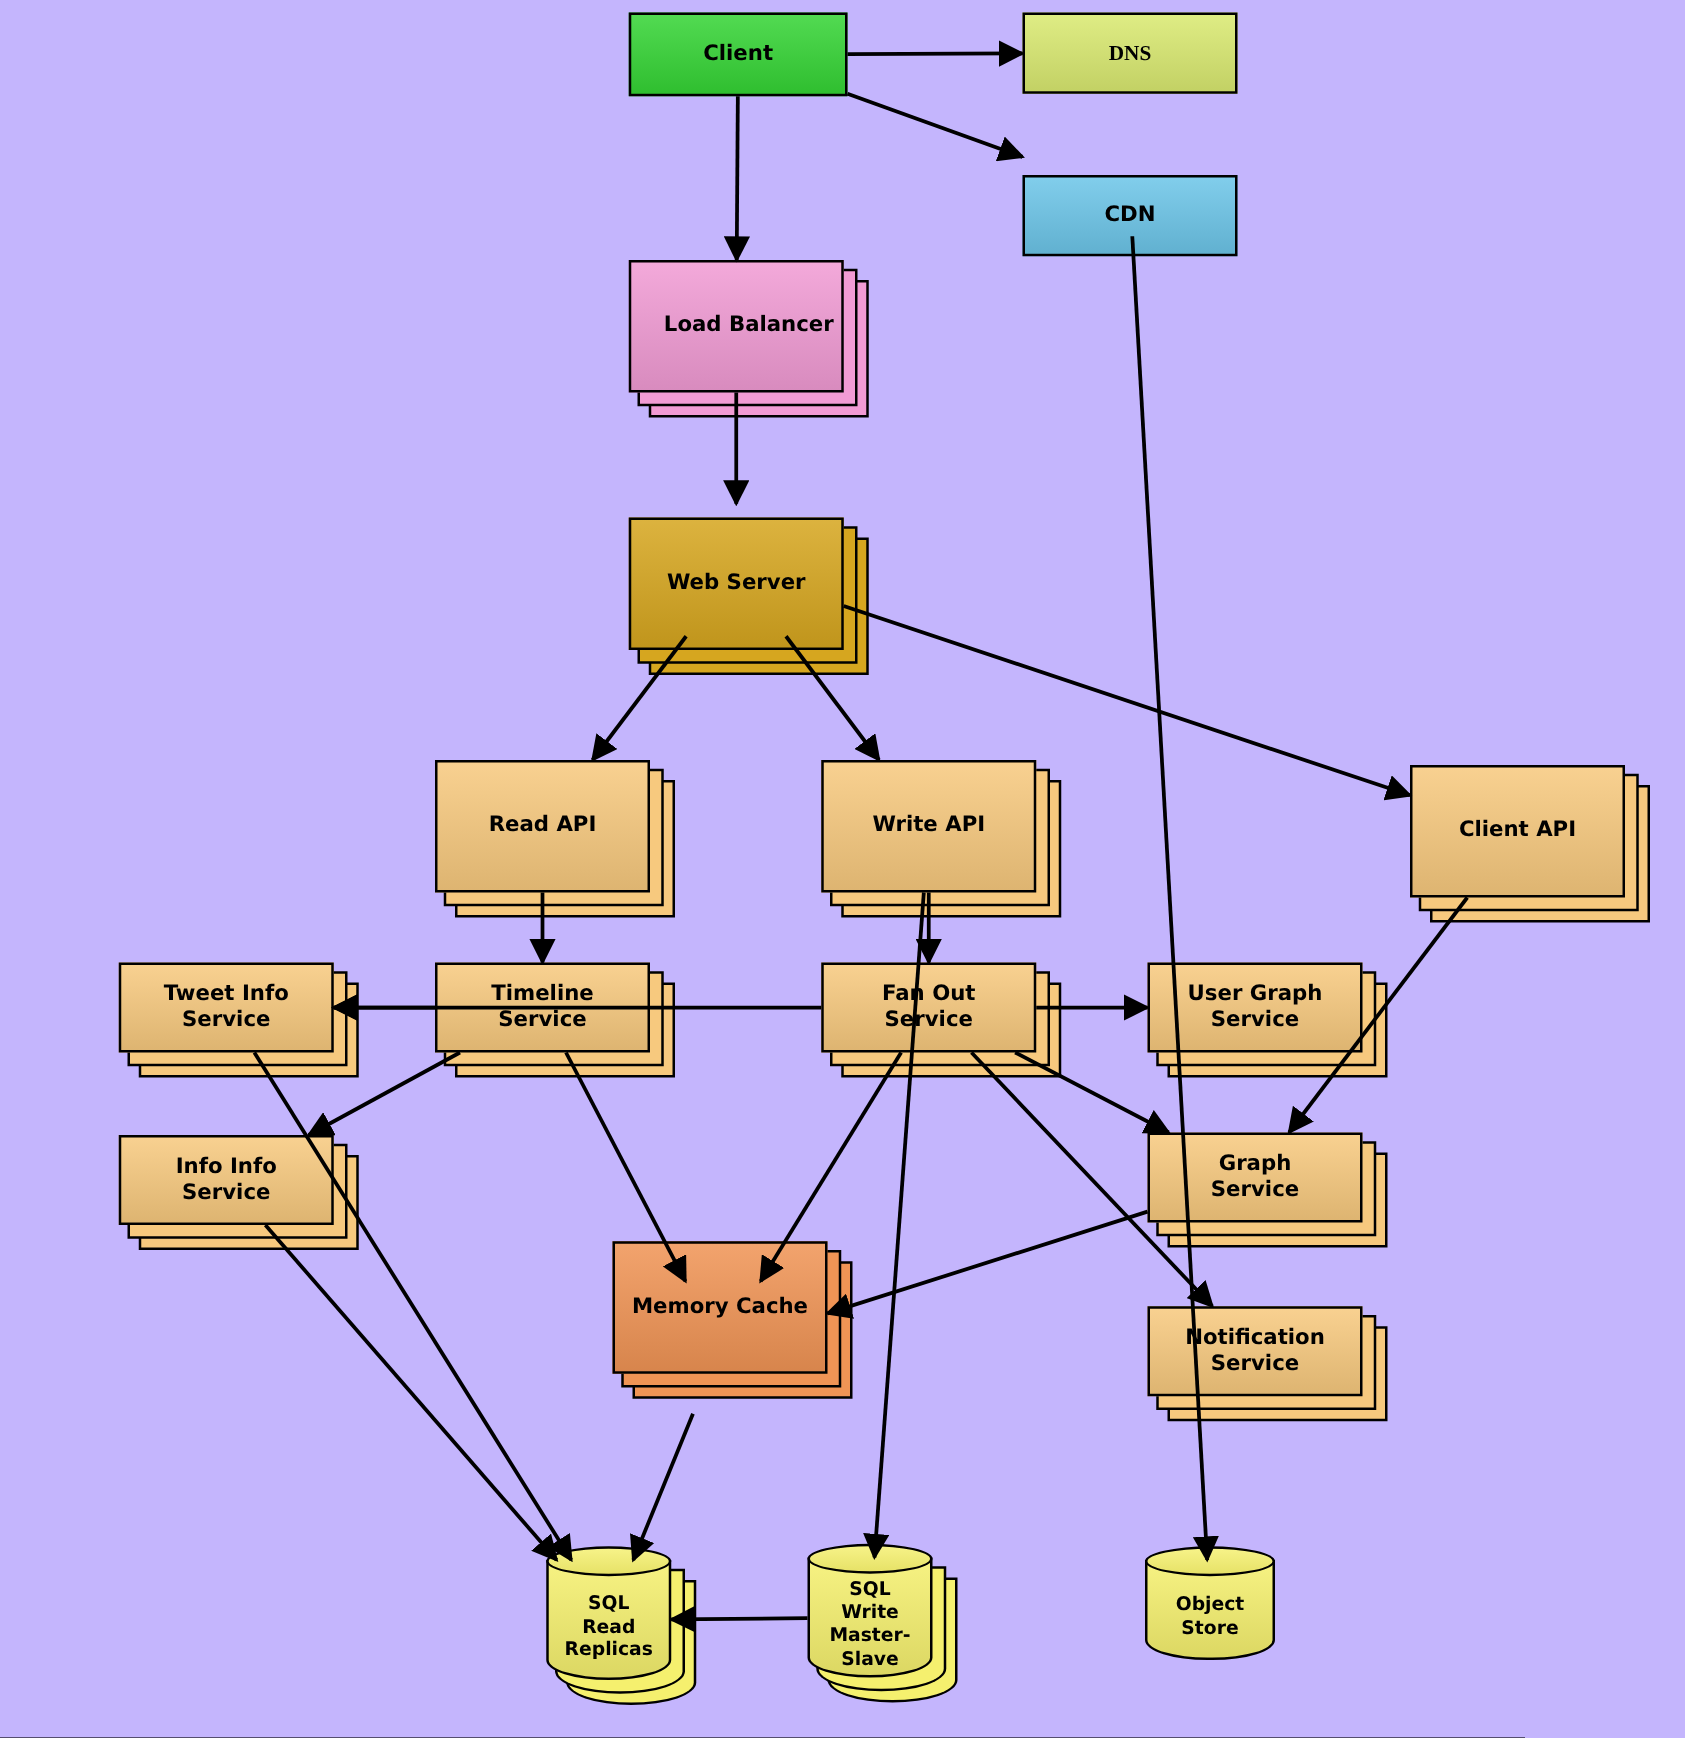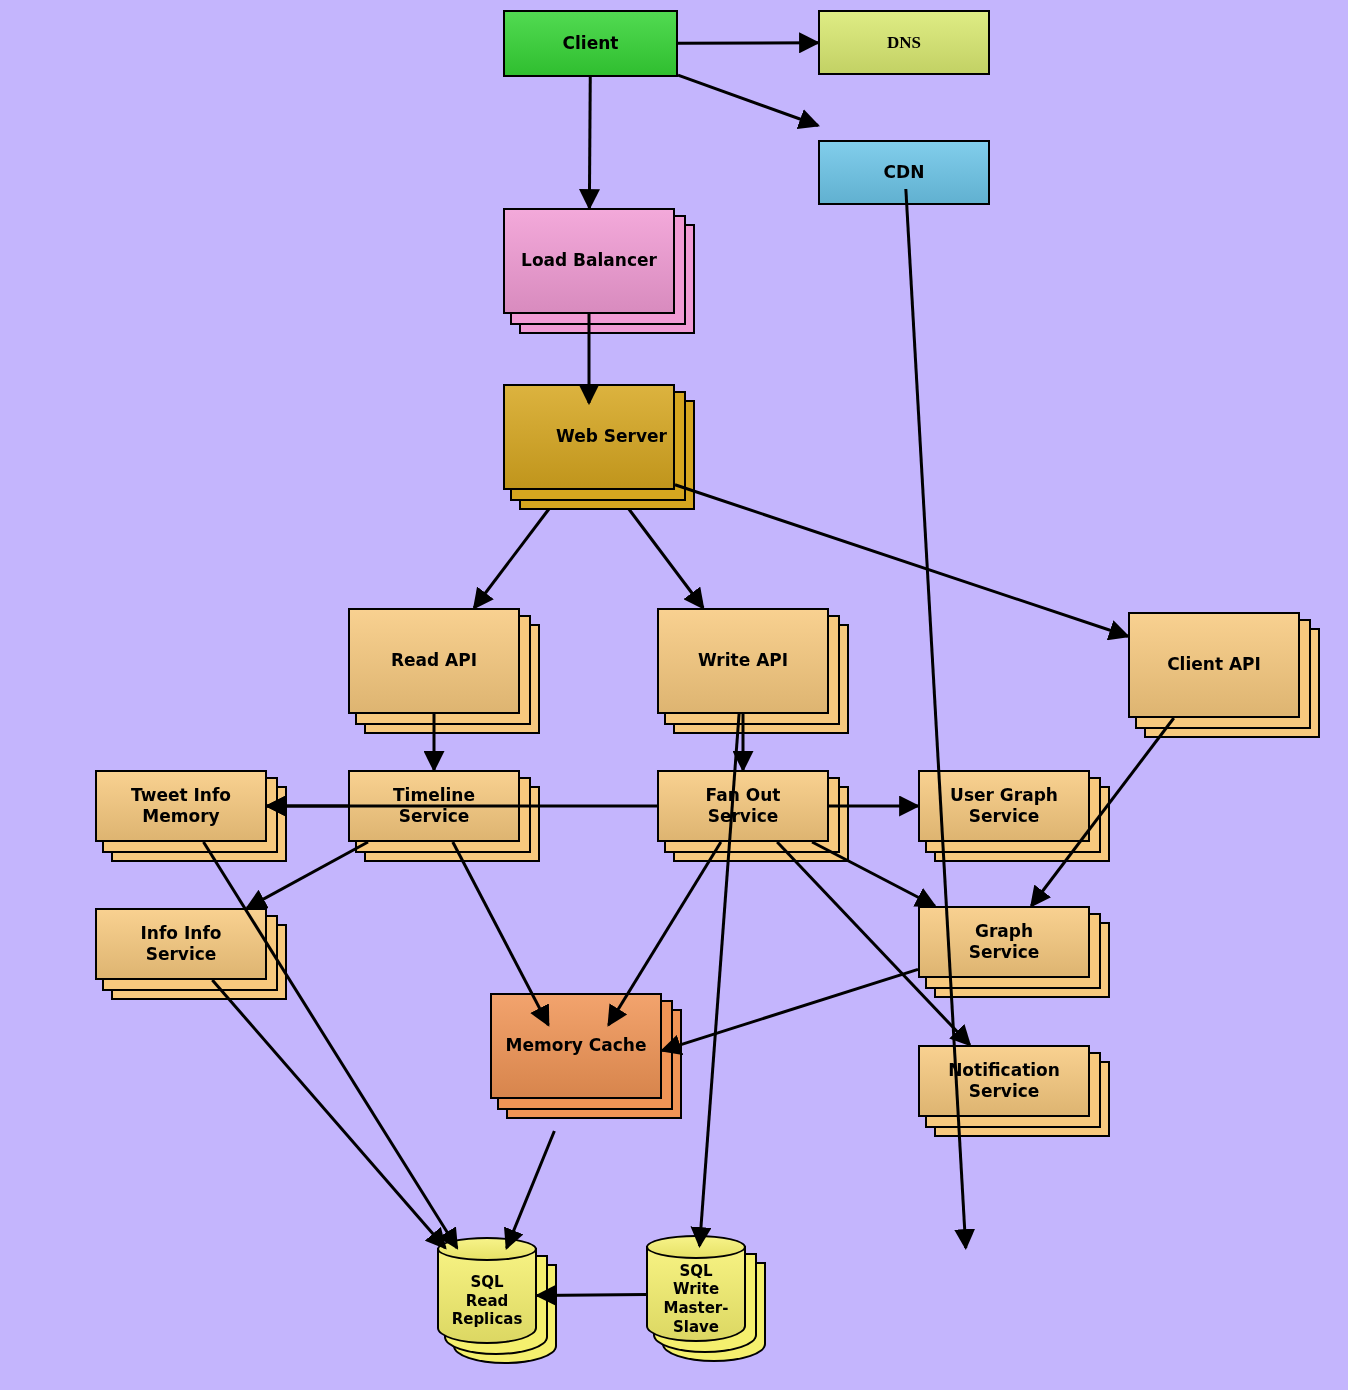--- a/index.html
+++ b/index.html
@@ -52,22 +52,22 @@
     background-image:linear-gradient(rgba(255,255,255,.18), rgba(0,0,0,.06));
     border:2px solid #000;
     border-radius:50%;
     box-sizing:border-box;
   }
   .cyl .label{ font-size:15px; padding-top:10px; }
   
   #n-client        {left:503px; top:10px;   width:175px; height:67px;}
   #n-dns           {left:818px; top:10px;   width:172px; height:65px;font-family:Liberation Serif, serif;}
   #n-cdn           {left:818px; top:140px;  width:172px; height:65px;}
-  #n-load-balancer {left:503px; top:208px;  width:172px; height:106px;}
-  #n-web-server    {left:503px; top:384px;  width:172px; height:106px;justify-content:flex-end;}
+  #n-load-balancer {left:503px; top:208px;  width:172px; height:106px;justify-content:flex-end;}
+  #n-web-server    {left:503px; top:414px;  width:172px; height:106px;}
   #n-read-api      {left:348px; top:608px;  width:172px; height:106px;}
   #n-write-api     {left:657px; top:608px;  width:172px; height:106px;}
   #n-search-api    {left:1128px;top:612px;  width:172px; height:106px;}
   #n-tweet-info    {left:95px;  top:770px;  width:172px; height:72px;}
   #n-timeline      {left:348px; top:770px;  width:172px; height:72px;}
   #n-fan-out       {left:657px; top:770px;  width:172px; height:72px;}
   #n-user-graph    {left:918px; top:770px;  width:172px; height:72px;}
   #n-user-info     {left:95px;  top:908px;  width:172px; height:72px;}
   #n-search-service{left:918px; top:906px;  width:172px; height:72px;}
   #n-memory-cache  {left:490px; top:993px; width:172px; height:106px;justify-content:center;}
@@ -117,21 +117,21 @@
   <div class="node stack" id="n-read-api" style="--c: #f7c97e;">
     <span class="label">Read API</span>
   </div>
 
   <div class="node stack" id="n-search-api" style="--c: #f7c97e;">
     <span class="label">Client API</span>
   </div>
 
   <div class="node stack" id="n-tweet-info" style="--c: #f7c97e;">
     <span class="label">Tweet Info
-Memory</span>
+Service</span>
   </div>
 
   <div class="node stack" id="n-timeline" style="--c: #f7c97e;">
     <span class="label">Timeline
 Service</span>
   </div>
 
   <div class="node stack" id="n-fan-out" style="--c: #f7c97e;">
     <span class="label">Fan Out
 Service</span>
@@ -167,20 +167,24 @@
 Replicas</span>
   </div>
 
   <div class="node cyl stack" id="n-sql-write" style="--c: #f5f06e;">
     <span class="label">SQL
 Write
 Master-
 Slave</span>
   </div>
 
+  <div class="node cyl" id="n-object-store" style="--c: #f5f06e;">
+    <span class="label">Object
+Store</span>
+  </div>
 
   <svg id="wires" xmlns="http://www.w3.org/2000/svg">
     <defs>
       <marker id="arrow" viewBox="0 0 10 10" refX="9" refY="5" markerWidth="7" markerHeight="7" orient="auto-start-reverse">
         <path d="M0,0 L10,5 L0,10 z" fill="#000"></path>
       </marker>
     </defs>
   <line x1="678" y1="43.22089314194577" x2="818" y2="42.77432216905901" marker-end="url(#arrow)"></line>
       <line x1="678" y1="75.03907496012759" x2="818" y2="125.50159489633174" marker-end="url(#arrow)"></line>
       <line x1="590.2689655172413" y1="77" x2="589.3655172413793" y2="208" marker-end="url(#arrow)"></line>

